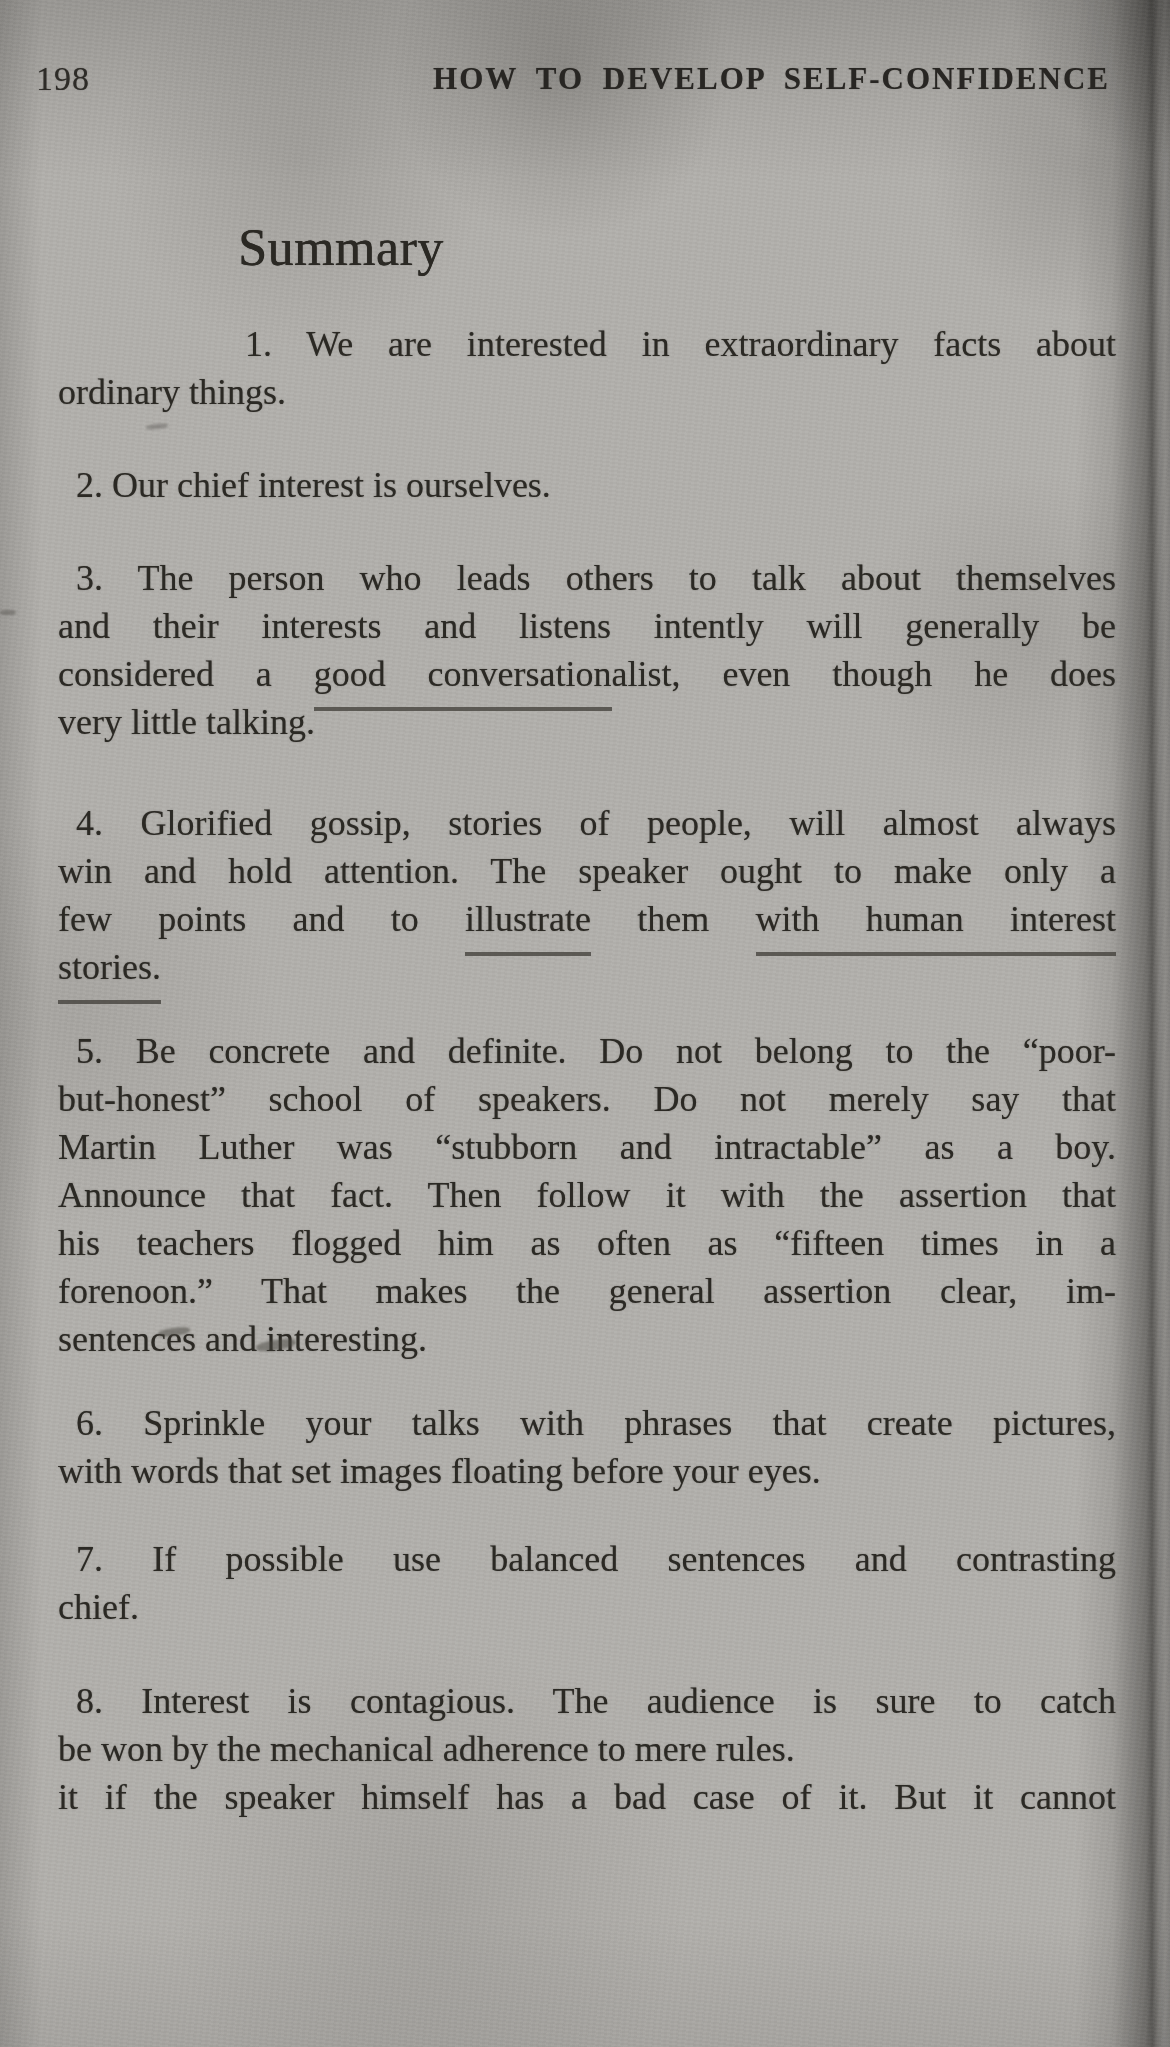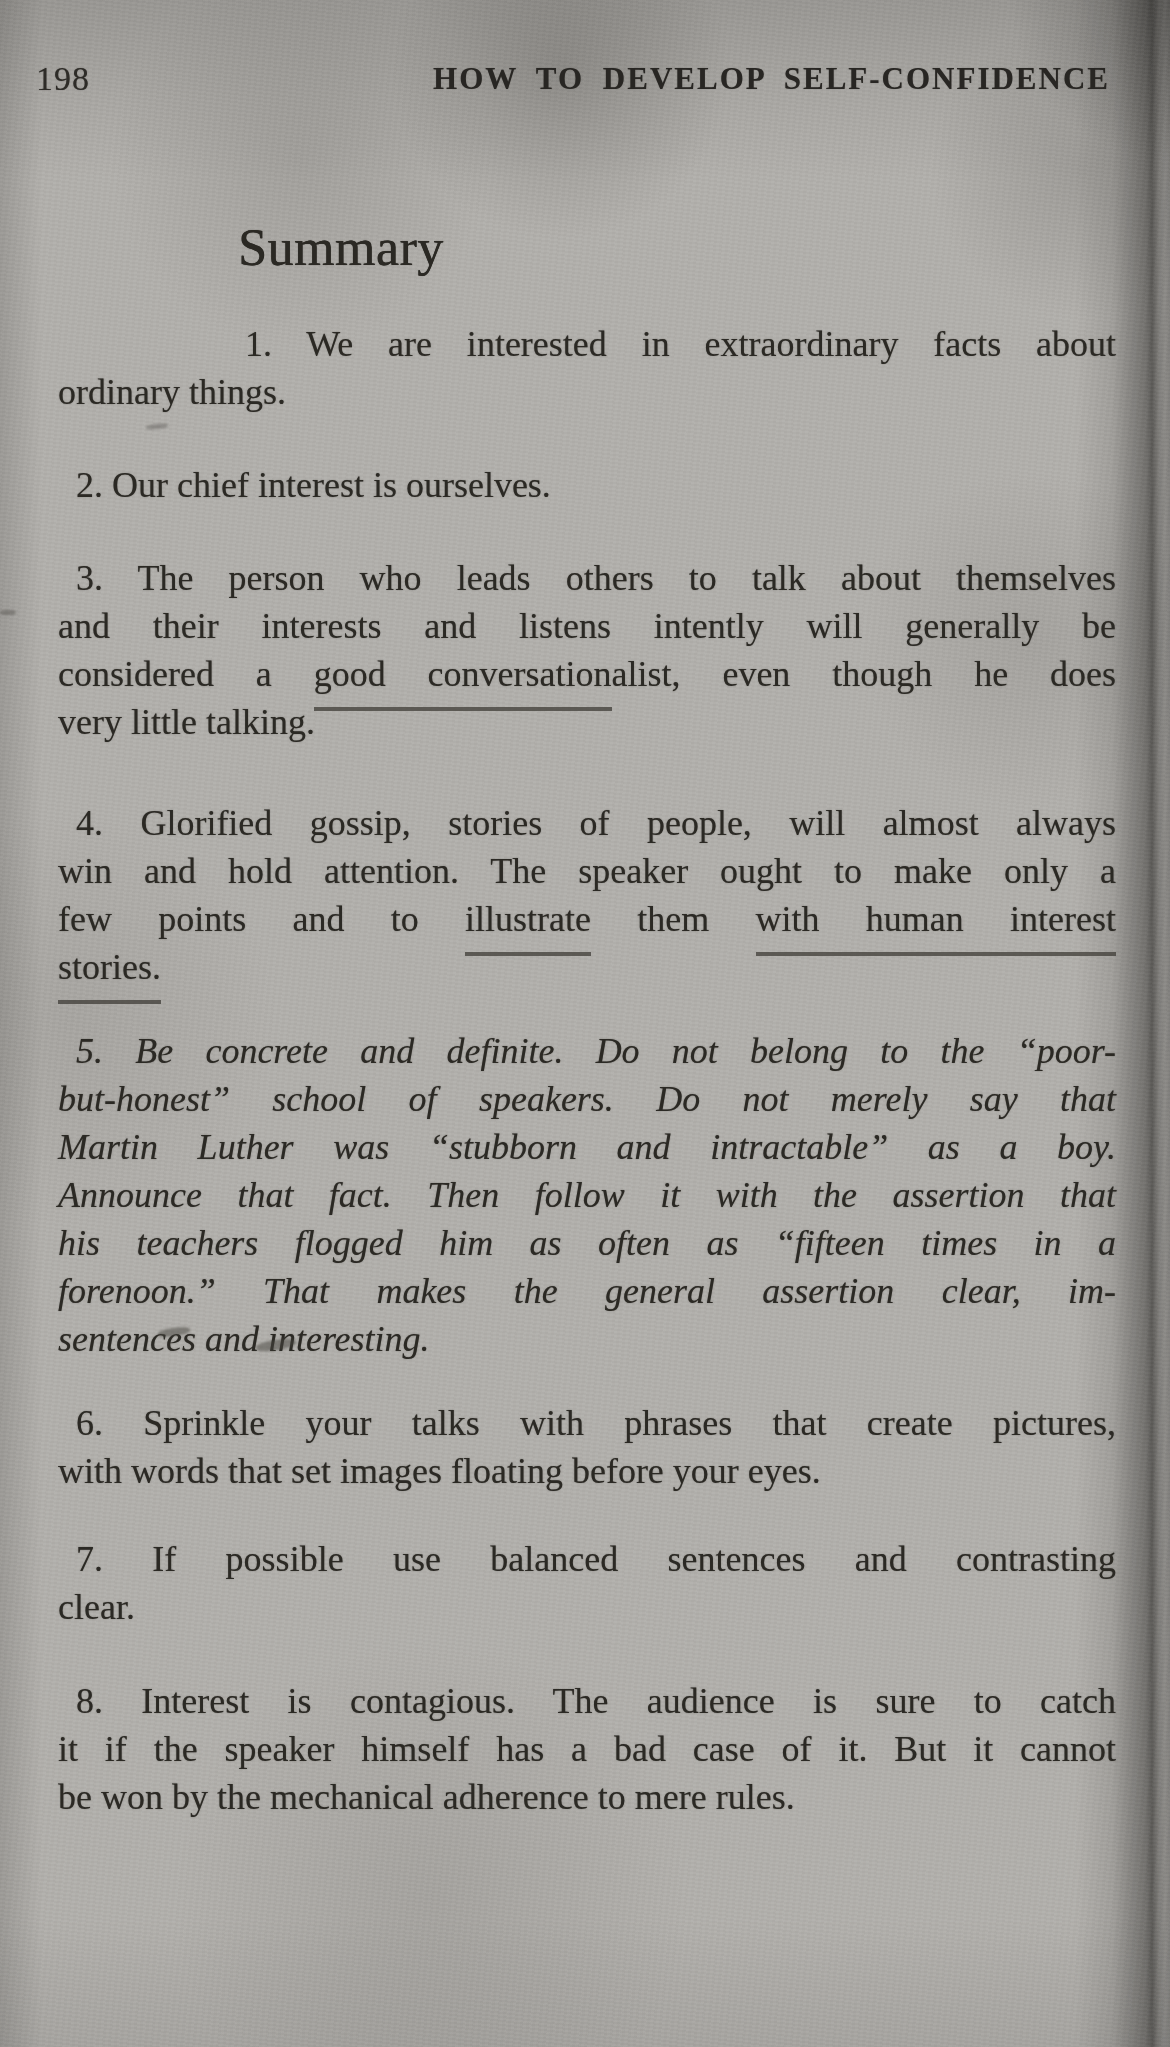--- a/index.html
+++ b/index.html
@@ -54,21 +54,21 @@
     text-shadow:0 0 1.2px rgba(43,41,36,.55);
   }
   .tline{ text-align:justify; text-align-last:justify; }
   .tline.lastline{ text-align-last:left; }
   .para .firstline{ text-indent:18px; }
   .para.deep .firstline{ text-indent:187px; }
   .para{ margin-top:0; }
   .para:nth-child(2){ margin-top:45px; }
   .para:nth-child(3){ margin-top:45px; }
   .para:nth-child(4){ margin-top:53px; }
-  .para:nth-child(5){ margin-top:36px;font-style:italic; }
+  .para:nth-child(5){ margin-top:36px; }
   .para:nth-child(6){ margin-top:36px; }
   .para:nth-child(7){ margin-top:40px; }
   .para:nth-child(8){ margin-top:46px; }
   .pencil-underline{
     border-bottom:4px solid rgba(58,55,50,.72);
     padding-bottom:13px;
   }
   .pencil-smudge{
     position:absolute; border-radius:40%;
     background:rgba(70,67,62,.5); filter:blur(1px);
@@ -118,26 +118,26 @@
         <div class="tline"><span>his teachers flogged him as often as “fifteen times in a</span></div>
         <div class="tline"><span>forenoon.” That makes the general assertion clear, im-</span></div>
         <div class="tline lastline"><span>sentences and interesting.</span></div>
       </div>
       <div class="para">
         <div class="tline firstline"><span>6. Sprinkle your talks with phrases that create pictures,</span></div>
         <div class="tline lastline"><span>with words that set images floating before your eyes.</span></div>
       </div>
       <div class="para">
         <div class="tline firstline"><span>7. If possible use balanced sentences and contrasting</span></div>
-        <div class="tline lastline"><span>clear.</span></div>
+        <div class="tline lastline"><span>chief.</span></div>
       </div>
       <div class="para">
         <div class="tline firstline"><span>8. Interest is contagious. The audience is sure to catch</span></div>
+        <div class="tline lastline"><span>be won by the mechanical adherence to mere rules.</span></div>
         <div class="tline"><span>it if the speaker himself has a bad case of it. But it cannot</span></div>
-        <div class="tline lastline"><span>be won by the mechanical adherence to mere rules.</span></div>
       </div>
     </div>
 
   <div class="pencil-smudge smudge-1"></div>
   <div class="pencil-smudge smudge-2"></div>
   <div class="pencil-smudge smudge-3"></div>
   <div class="pencil-smudge smudge-4"></div>
 
 </div>
 

